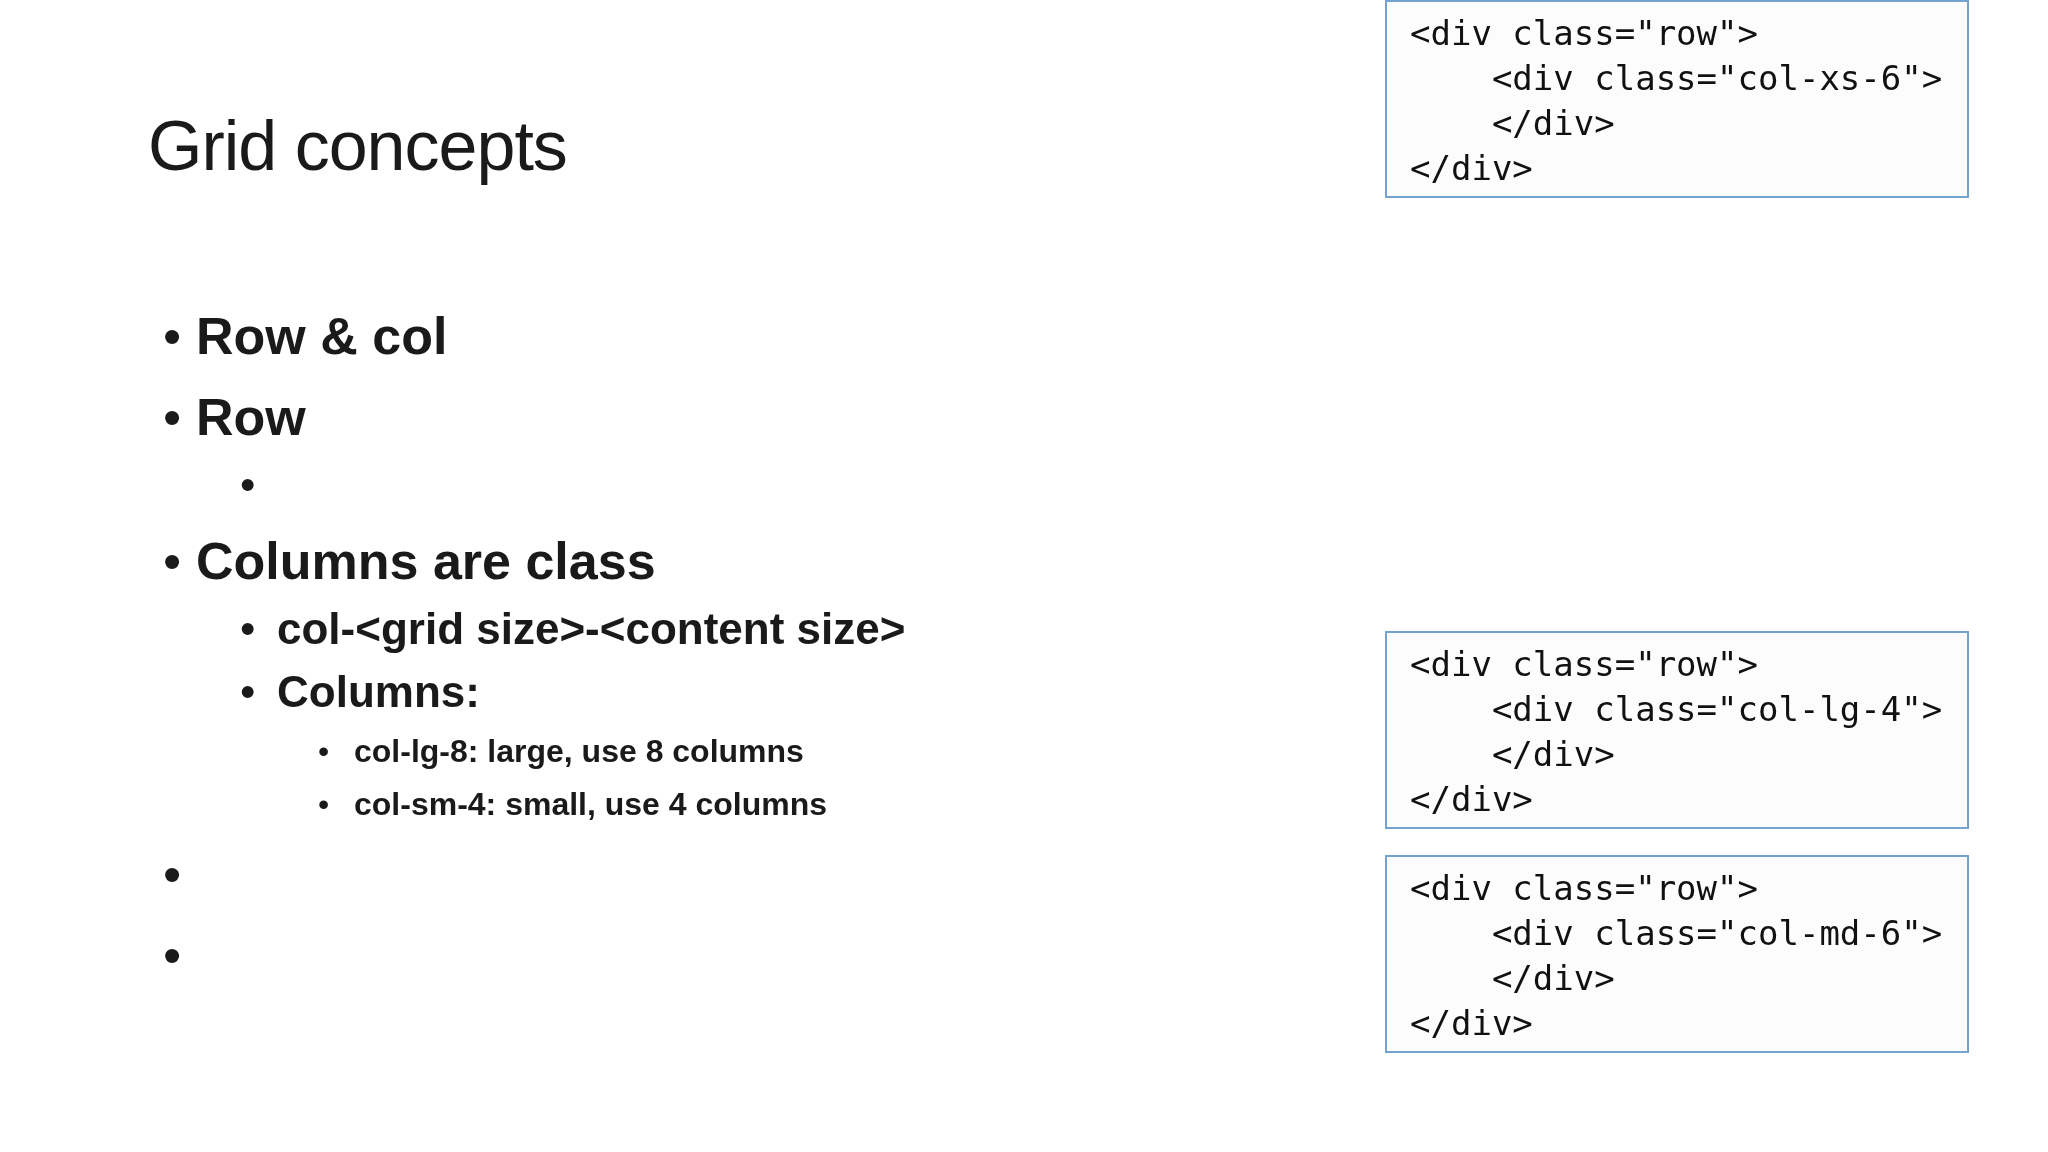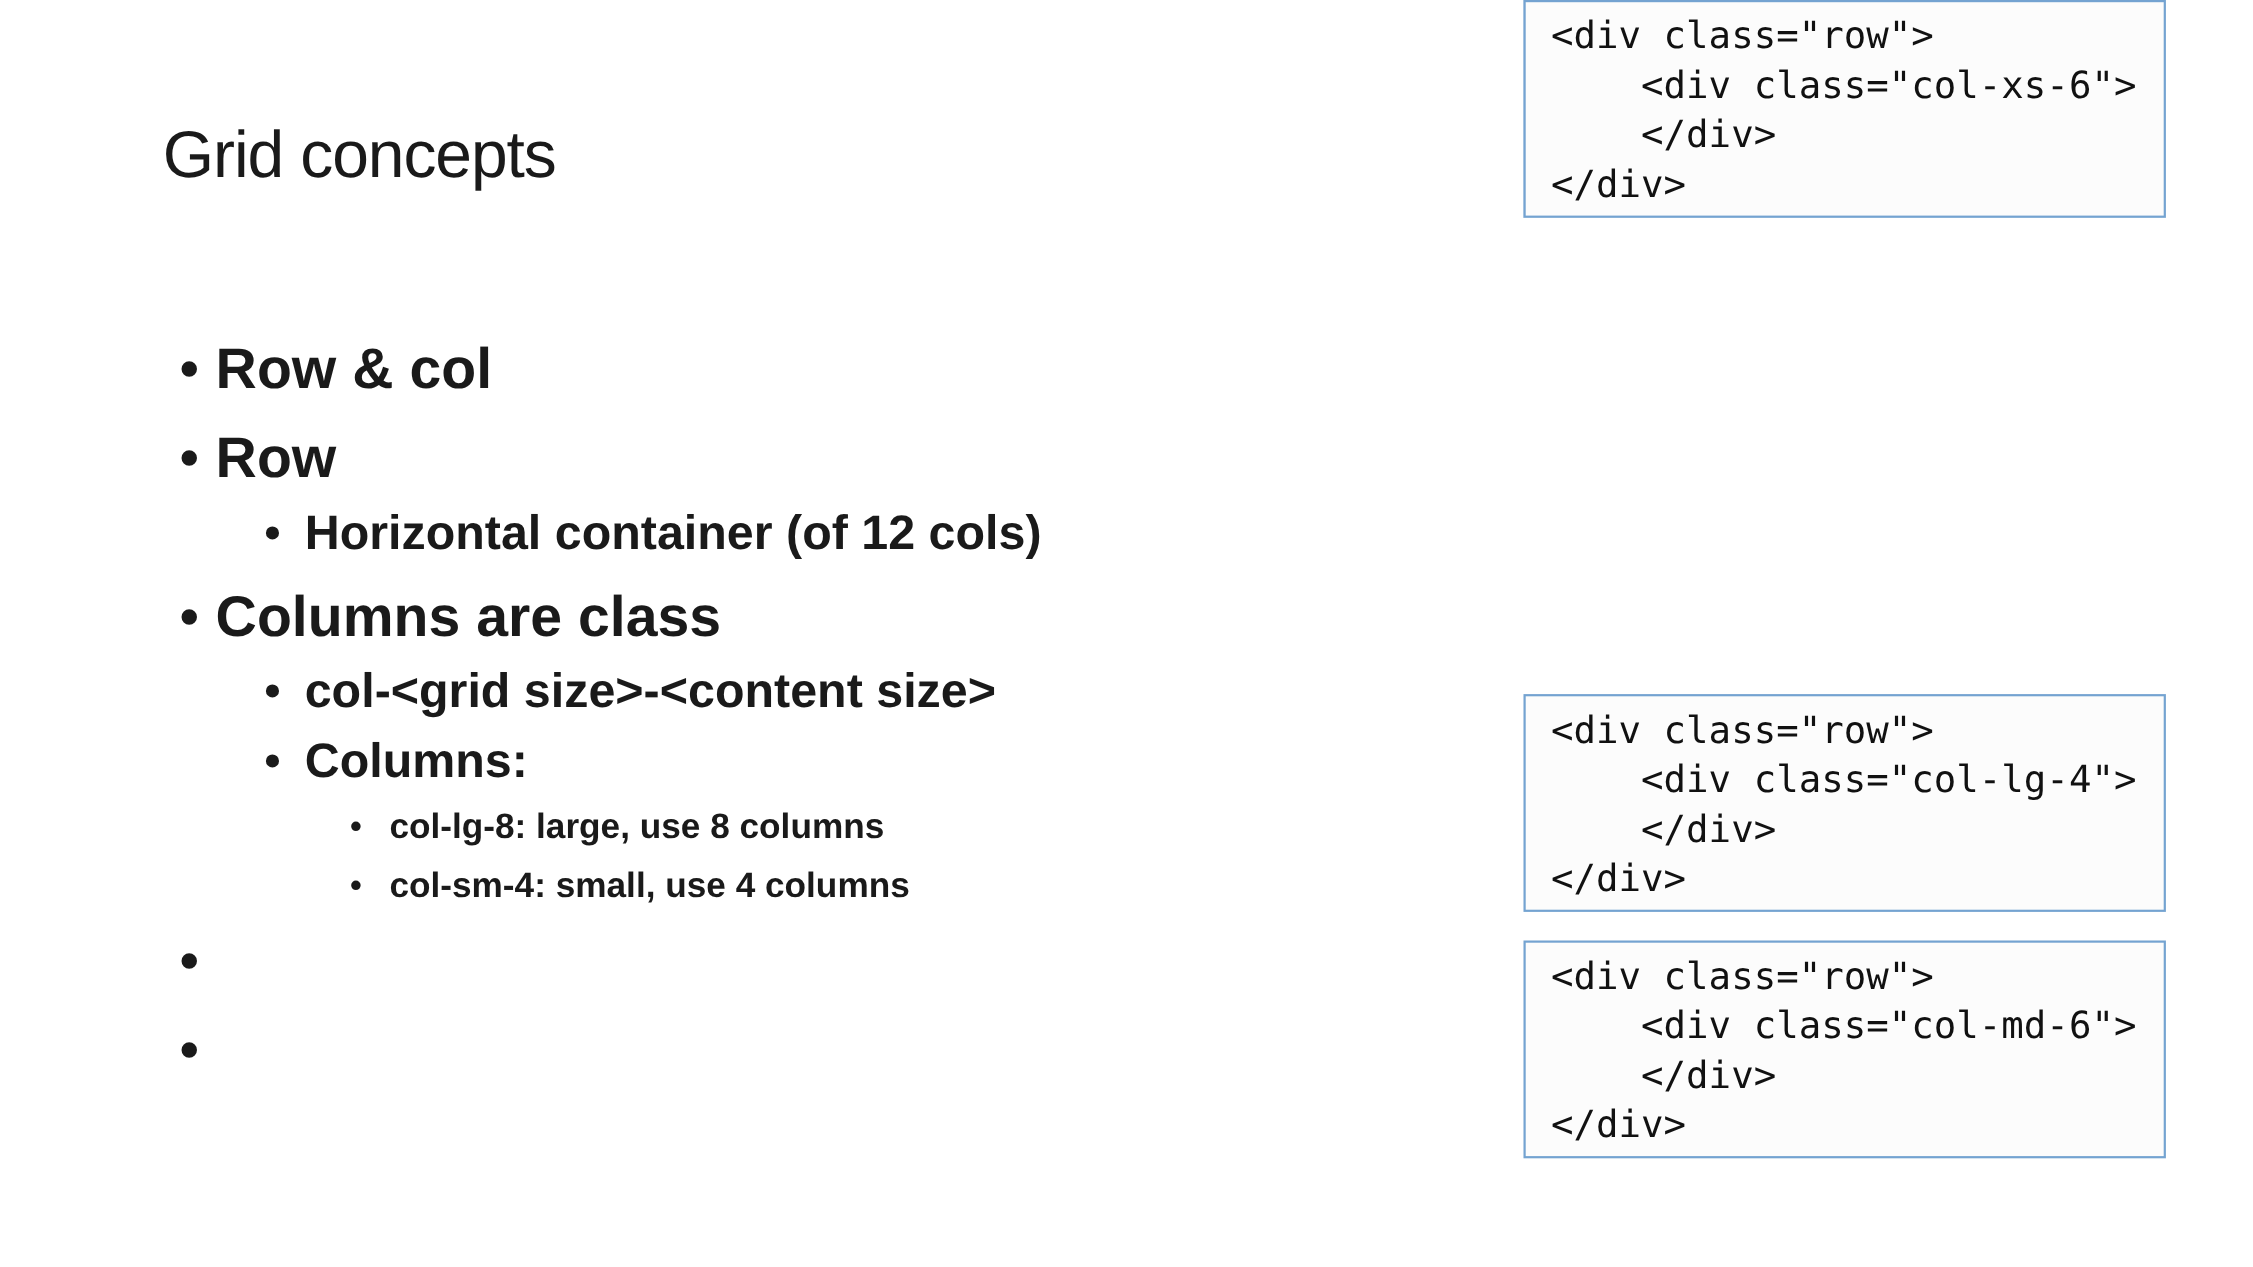--- a/index.html
+++ b/index.html
@@ -16,21 +16,21 @@
     font-family: "Liberation Sans", sans-serif;
     color: var(--text);
   }
   .slide { position: relative; width: 2048px; height: 1152px; }
 
   
   .slide-title {
     position: absolute;
     left: 148px;
     top: 106px;
-    font-size: 60px;
+    font-size: 70px;
     font-weight: 400;
     letter-spacing: -1px;
     color: var(--text);
     white-space: nowrap;
   }
 
   
   .bullets {
     position: absolute;
     left: 155px;
@@ -83,21 +83,20 @@
       <div class="bullet-row level-1">
         <span class="marker">•</span>
         <span class="btext">Row &amp; col</span>
       </div>
       <div class="bullet-row level-1">
         <span class="marker">•</span>
         <span class="btext">Row</span>
       </div>
       <div class="bullet-row level-2">
         <span class="marker">•</span>
-        <span class="btext">Horizontal container (of 12 cols)</span>
       </div>
       <div class="bullet-row level-1">
         <span class="marker">•</span>
         <span class="btext">Columns are class</span>
       </div>
       <div class="bullet-row level-2">
         <span class="marker">•</span>
         <span class="btext">col-&lt;grid size&gt;-&lt;content size&gt;</span>
       </div>
       <div class="bullet-row level-2">

